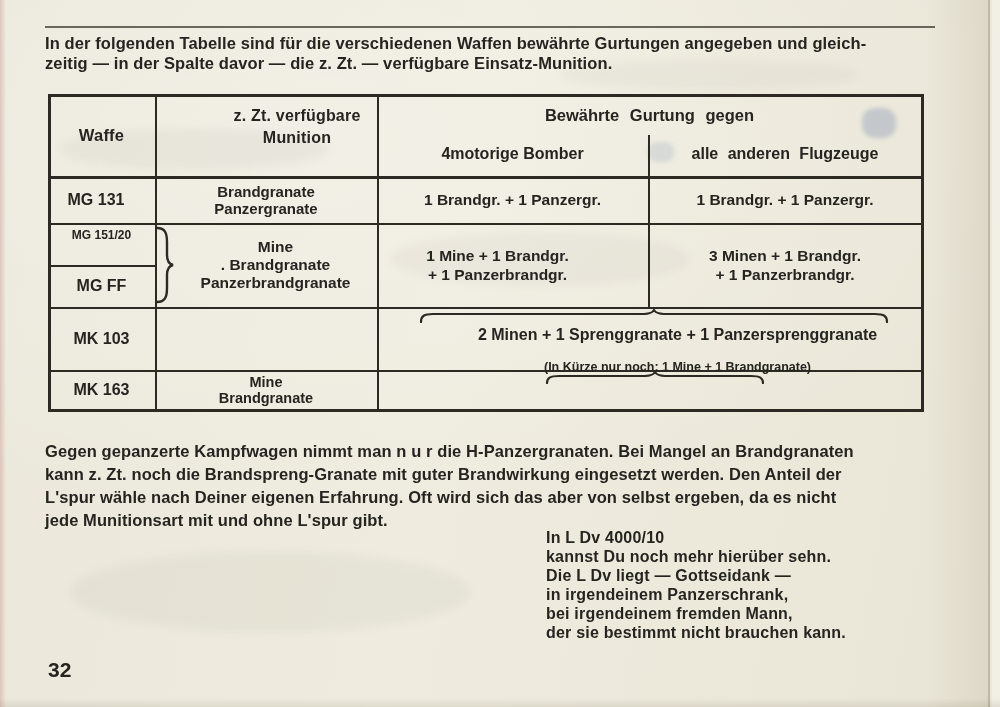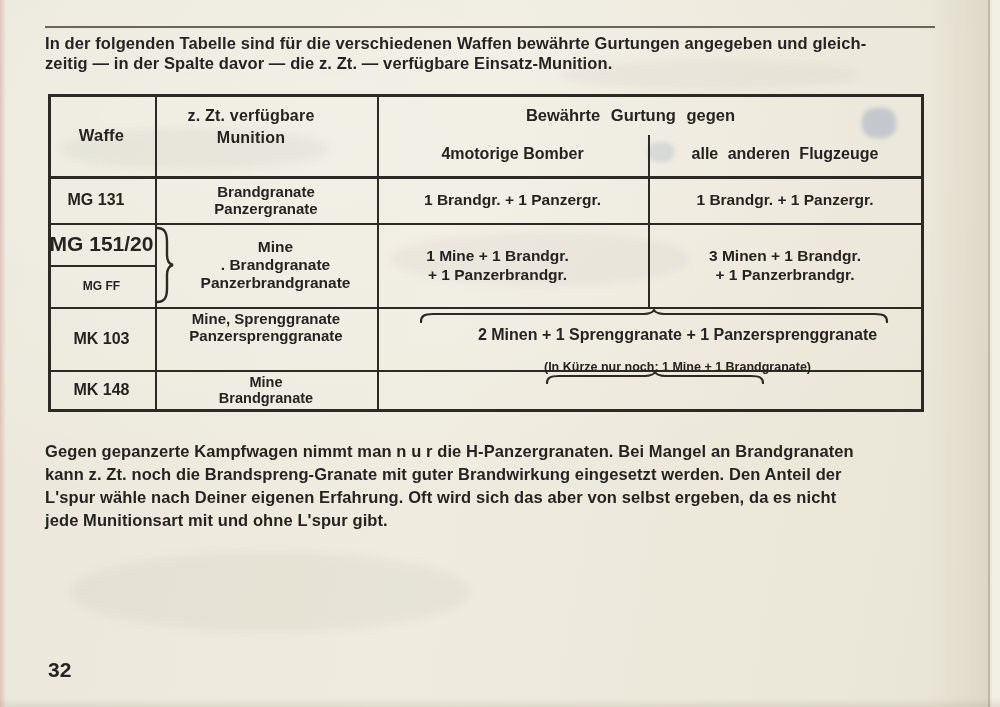--- a/index.html
+++ b/index.html
@@ -56,75 +56,79 @@
     <div class="vline" style="left:329px;top:0;width:2px;height:318px;"></div>
     <div class="vline" style="left:600px;top:41px;width:2px;height:172px;"></div>
 
     <div class="hline" style="left:0;top:82px;width:876px;height:3px;"></div>
     <div class="hline" style="left:0;top:129px;width:876px;height:2px;"></div>
     <div class="hline" style="left:0;top:171px;width:107px;height:2px;"></div>
     <div class="hline" style="left:0;top:213px;width:876px;height:2px;"></div>
     <div class="hline" style="left:0;top:276px;width:876px;height:2px;"></div>
 
     <div class="abs c tbltxt" style="left:0;top:0;width:107px;height:82px;font-size:16.5px;">Waffe</div>
-    <div class="abs c preline tbltxt" style="left:92px;top:0;width:222px;height:66px;font-size:16px;line-height:22px;">z. Zt. verfügbare
+    <div class="abs c preline tbltxt" style="left:107px;top:0;width:222px;height:66px;font-size:16px;line-height:22px;padding-left:31px;">z. Zt. verfügbare
 Munition</div>
-    <div class="abs c" style="left:310px;top:6px;width:545px;height:30px;font-size:16.5px;word-spacing:6px;">Bewährte Gurtung gegen</div>
+    <div class="abs c" style="left:329px;top:6px;width:545px;height:30px;font-size:16.5px;word-spacing:6px;">Bewährte Gurtung gegen</div>
     <div class="abs c" style="left:329px;top:40px;width:271px;height:40px;font-size:16px;">4motorige Bomber</div>
     <div class="abs c" style="left:600px;top:40px;width:274px;height:40px;font-size:16px;word-spacing:5px;">alle anderen Flugzeuge</div>
 
     <div class="abs c" style="left:0;top:82px;width:96px;height:47px;font-size:16px;">MG 131</div>
     <div class="abs c preline" style="left:107px;top:82px;width:222px;height:47px;font-size:15px;line-height:17px;">Brandgranate
 Panzergranate</div>
     <div class="abs c" style="left:329px;top:82px;width:271px;height:47px;font-size:15.5px;">1 Brandgr. + 1 Panzergr.</div>
     <div class="abs c" style="left:600px;top:82px;width:274px;height:47px;font-size:15.5px;">1 Brandgr. + 1 Panzergr.</div>
 
-    <div class="abs c" style="left:0;top:129px;width:107px;height:42px;font-size:21px;">MG 151/20</div>
-    <div class="abs c" style="left:0;top:171px;width:107px;height:42px;font-size:12px;text-align:right;">MG FF</div>
+    <div class="abs c" style="left:0;top:120px;width:107px;height:42px;font-size:12px;">MG 151/20</div>
+    <div class="abs c" style="left:0;top:171px;width:107px;height:42px;font-size:16px;text-align:right;">MG FF</div>
     <div class="abs" style="left:104px;top:131px;">
       <svg width="24" height="80" viewBox="0 0 24 80">
         <path d="M5,3 C13,3 15,8 15,17 L15,30 C15,36 17,39 21,40 C17,41 15,44 15,50 L15,63 C15,72 13,77 5,77" fill="none" stroke="#2c2a23" stroke-width="2.4" stroke-linecap="round"></path>
       </svg>
     </div>
     <div class="abs c preline" style="left:126px;top:129px;width:203px;height:84px;font-size:15.5px;line-height:18px;">Mine
 . Brandgranate
 Panzerbrandgranate</div>
     <div class="abs c preline" style="left:329px;top:129px;width:241px;height:84px;font-size:15.5px;line-height:19px;">1 Mine + 1 Brandgr.
 + 1 Panzerbrandgr.</div>
     <div class="abs c preline" style="left:600px;top:129px;width:274px;height:84px;font-size:15.5px;line-height:19px;">3 Minen + 1 Brandgr.
 + 1 Panzerbrandgr.</div>
 
     <div class="abs c" style="left:0;top:213px;width:107px;height:63px;font-size:16px;">MK 103</div>
     <div class="abs" style="left:107px;top:216px;width:222px;height:60px;text-align:center;">
-      <div class="preline" style="font-size:15px;line-height:17px;">Mine, Sprenggranate
-Panzersprenggranate</div>
     </div>
     <div class="abs" style="left:329px;top:213px;width:545px;height:63px;text-align:center;padding-left:28px;">
       <div class="abs" style="left:42px;top:2px;">
         <svg width="470" height="14" viewBox="0 0 470 14">
           <path d="M2,13 C2,7 5,5 14,5 L225,5 C231,5 233,4 235,1 C237,4 239,5 245,5 L456,5 C465,5 468,7 468,13" fill="none" stroke="#2c2a23" stroke-width="2.2" stroke-linecap="round"></path>
         </svg>
       </div>
       <div style="margin-top:19px;font-size:16px;">2 Minen + 1 Sprenggranate + 1 Panzersprenggranate</div>
       <div style="margin-top:16px;font-size:12.5px;">(In Kürze nur noch: 1 Mine + 1 Brandgranate)</div>
     </div>
 
-    <div class="abs c" style="left:0;top:276px;width:107px;height:39px;font-size:16px;">MK 148</div>
+    <div class="abs c" style="left:0;top:276px;width:107px;height:39px;font-size:16px;">MK 163</div>
     <div class="abs c preline" style="left:107px;top:276px;width:222px;height:39px;font-size:14.5px;line-height:16px;">Mine
 Brandgranate</div>
     <div class="abs" style="left:329px;top:276px;width:545px;height:39px;text-align:center;">
       <div class="abs" style="left:168px;top:1px;">
         <svg width="220" height="13" viewBox="0 0 220 13">
           <path d="M2,12 C2,7 5,5 14,5 L100,5 C106,5 108,4 110,1 C112,4 114,5 120,5 L206,5 C215,5 218,7 218,12" fill="none" stroke="#2c2a23" stroke-width="2.2" stroke-linecap="round"></path>
         </svg>
       </div>
     </div>
   </div>
 
   <div class="abs preline" style="left:45px;top:440px;width:930px;font-size:16.5px;line-height:23px;letter-spacing:.1px;">Gegen gepanzerte Kampfwagen nimmt man n u r die H-Panzergranaten. Bei Mangel an Brandgranaten
 kann z. Zt. noch die Brandspreng-Granate mit guter Brandwirkung eingesetzt werden. Den Anteil der
 L'spur wähle nach Deiner eigenen Erfahrung. Oft wird sich das aber von selbst ergeben, da es nicht
 jede Munitionsart mit und ohne L'spur gibt.</div>
 
+  <div class="abs preline" style="left:546px;top:528px;width:420px;font-size:16px;line-height:19px;letter-spacing:.2px;">In  L Dv 4000/10
+kannst Du noch mehr hierüber sehn.
+Die L Dv liegt — Gottseidank —
+in irgendeinem Panzerschrank,
+bei irgendeinem fremden Mann,
+der sie bestimmt nicht brauchen kann.</div>
 
   <div class="abs" style="left:48px;top:658px;font-size:21px;">32</div>
 
 </div>
 
 </body></html>

